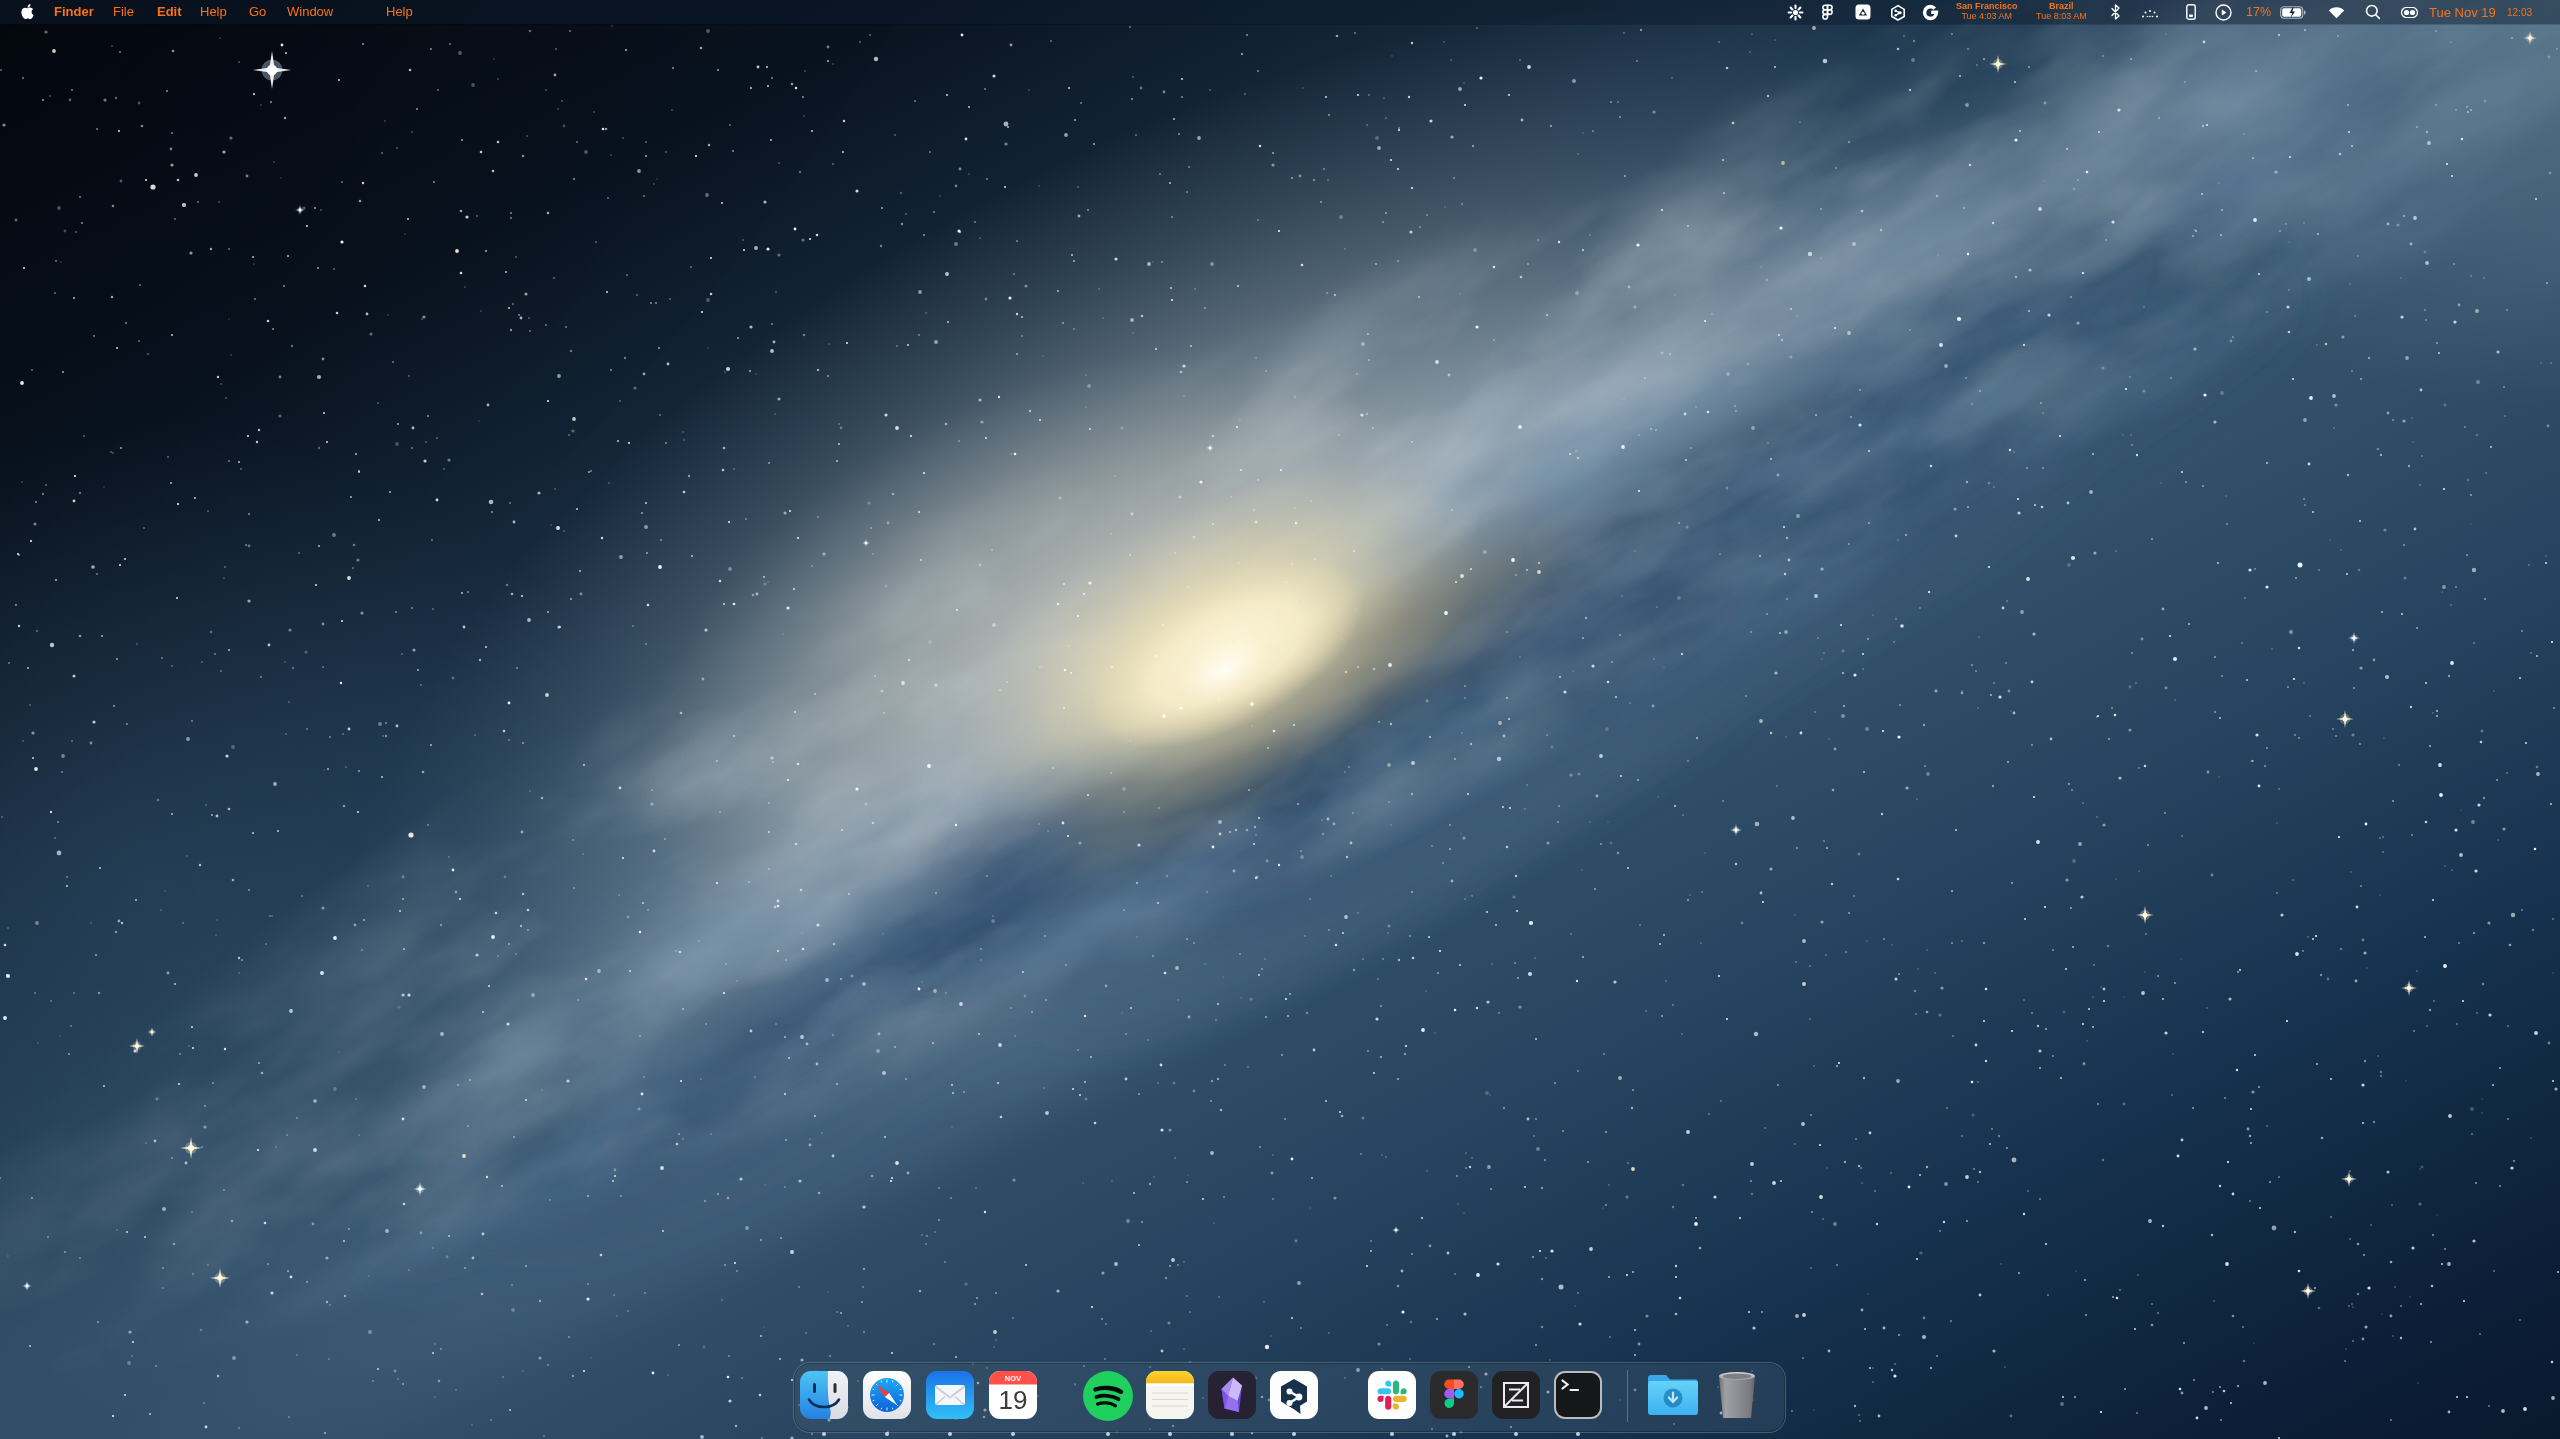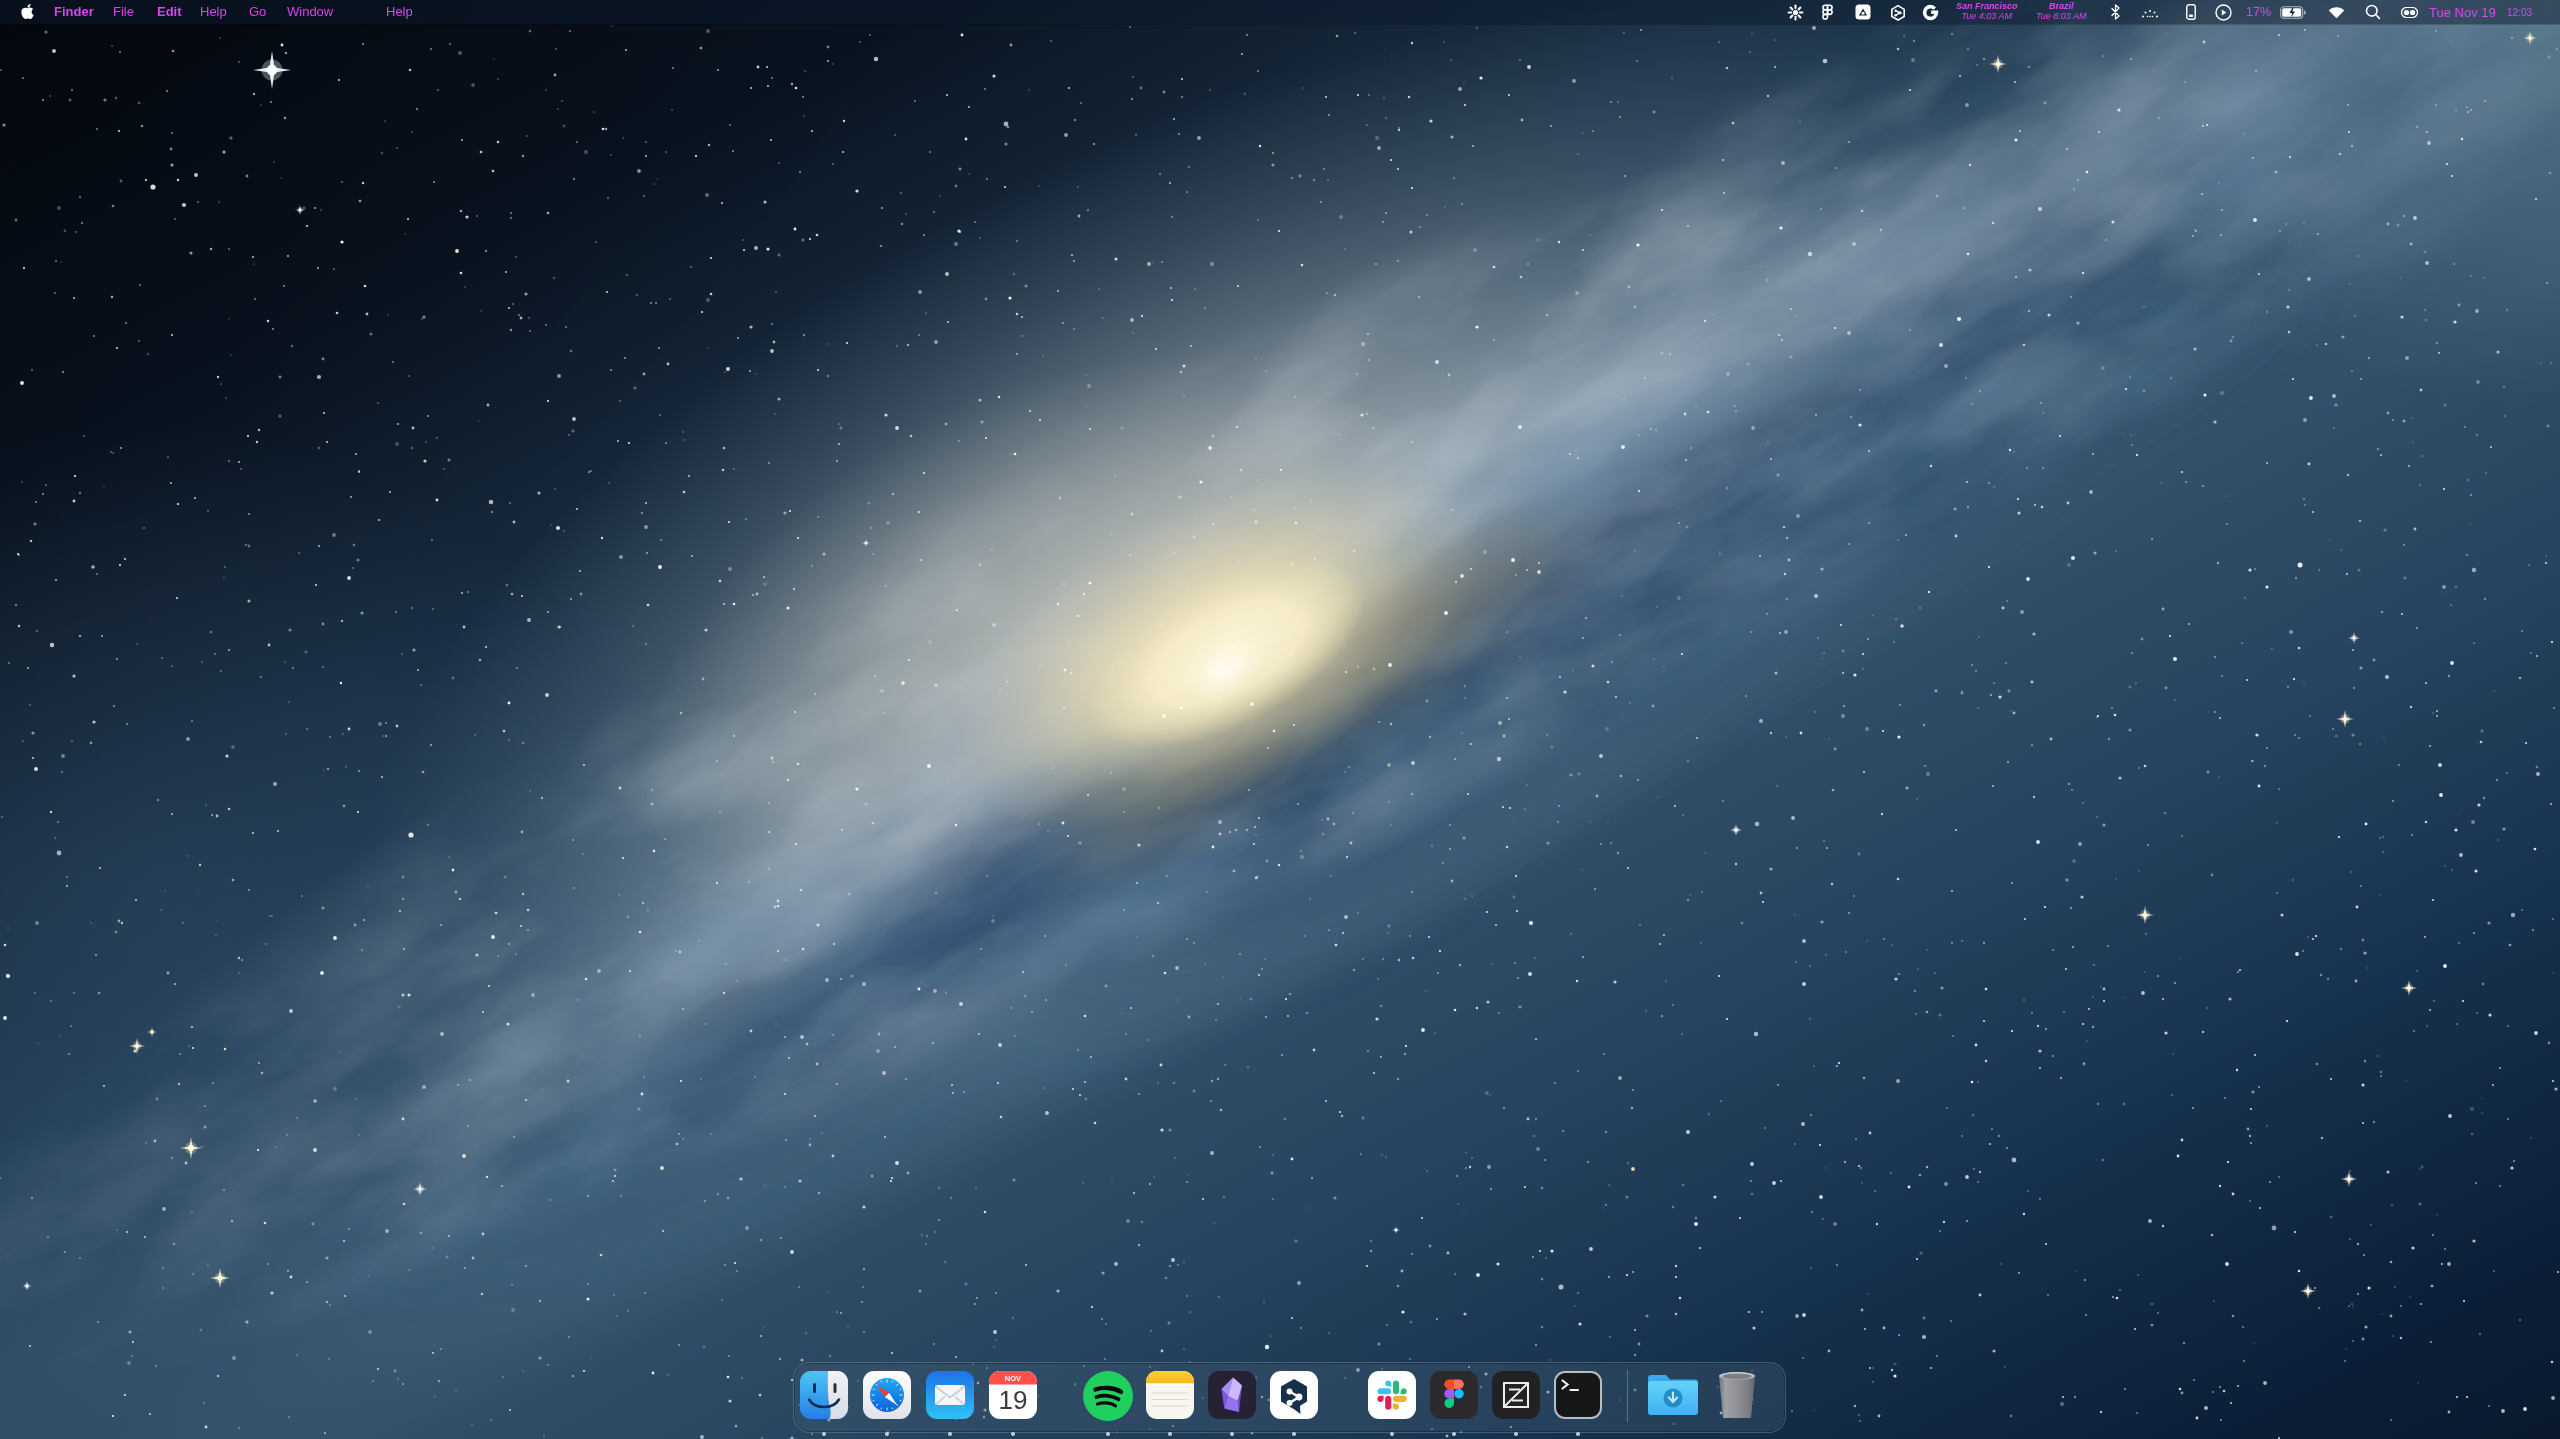--- a/index.html
+++ b/index.html
@@ -1,24 +1,24 @@
 <!DOCTYPE html>
 <html><head><meta charset="utf-8">
 <style>
   html,body{margin:0;padding:0;width:2560px;height:1439px;overflow:hidden;
     font-family:"Liberation Sans",sans-serif;background:#0a1624;}
   #wall{position:absolute;left:0;top:0;width:2560px;height:1439px;}
   
   #menubar{position:absolute;left:0;top:0;width:2560px;height:24px;
-    background:rgba(13,27,45,0.48);color:#d946ef;display:flex;align-items:center;box-shadow:0 1px 0 rgba(0,0,0,0.18);
+    background:rgba(13,27,45,0.48);color:#f97316;display:flex;align-items:center;box-shadow:0 1px 0 rgba(0,0,0,0.18);
     font-size:13px;}
   #menubar .abs{position:absolute;top:0;height:24px;display:flex;align-items:center;}
   .it{line-height:24px;}
   .app{font-weight:bold;}
-  .clock2{text-align:center;font-size:9px;line-height:9.5px;white-space:nowrap;top:2px!important;height:20px!important;display:block!important;font-style:italic;}
+  .clock2{text-align:center;font-size:9px;line-height:9.5px;white-space:nowrap;top:2px!important;height:20px!important;display:block!important;}
   .clock2 b{font-size:9px;}
   
   #dock{position:absolute;left:793px;top:1362px;width:991px;height:69px;
     background:rgba(62,88,112,0.42);border-radius:17px;
     border:1px solid rgba(160,180,200,0.25);
     box-shadow:inset 0 0 0 1px rgba(0,0,0,0.25);}
   .dicon{position:absolute;top:1371px;width:56px;height:48px;}
   .dot{position:absolute;top:1432px;width:4px;height:4px;border-radius:50%;
     background:rgba(225,233,242,0.85);}
   #divider{position:absolute;left:1627px;top:1370px;width:1px;height:52px;

